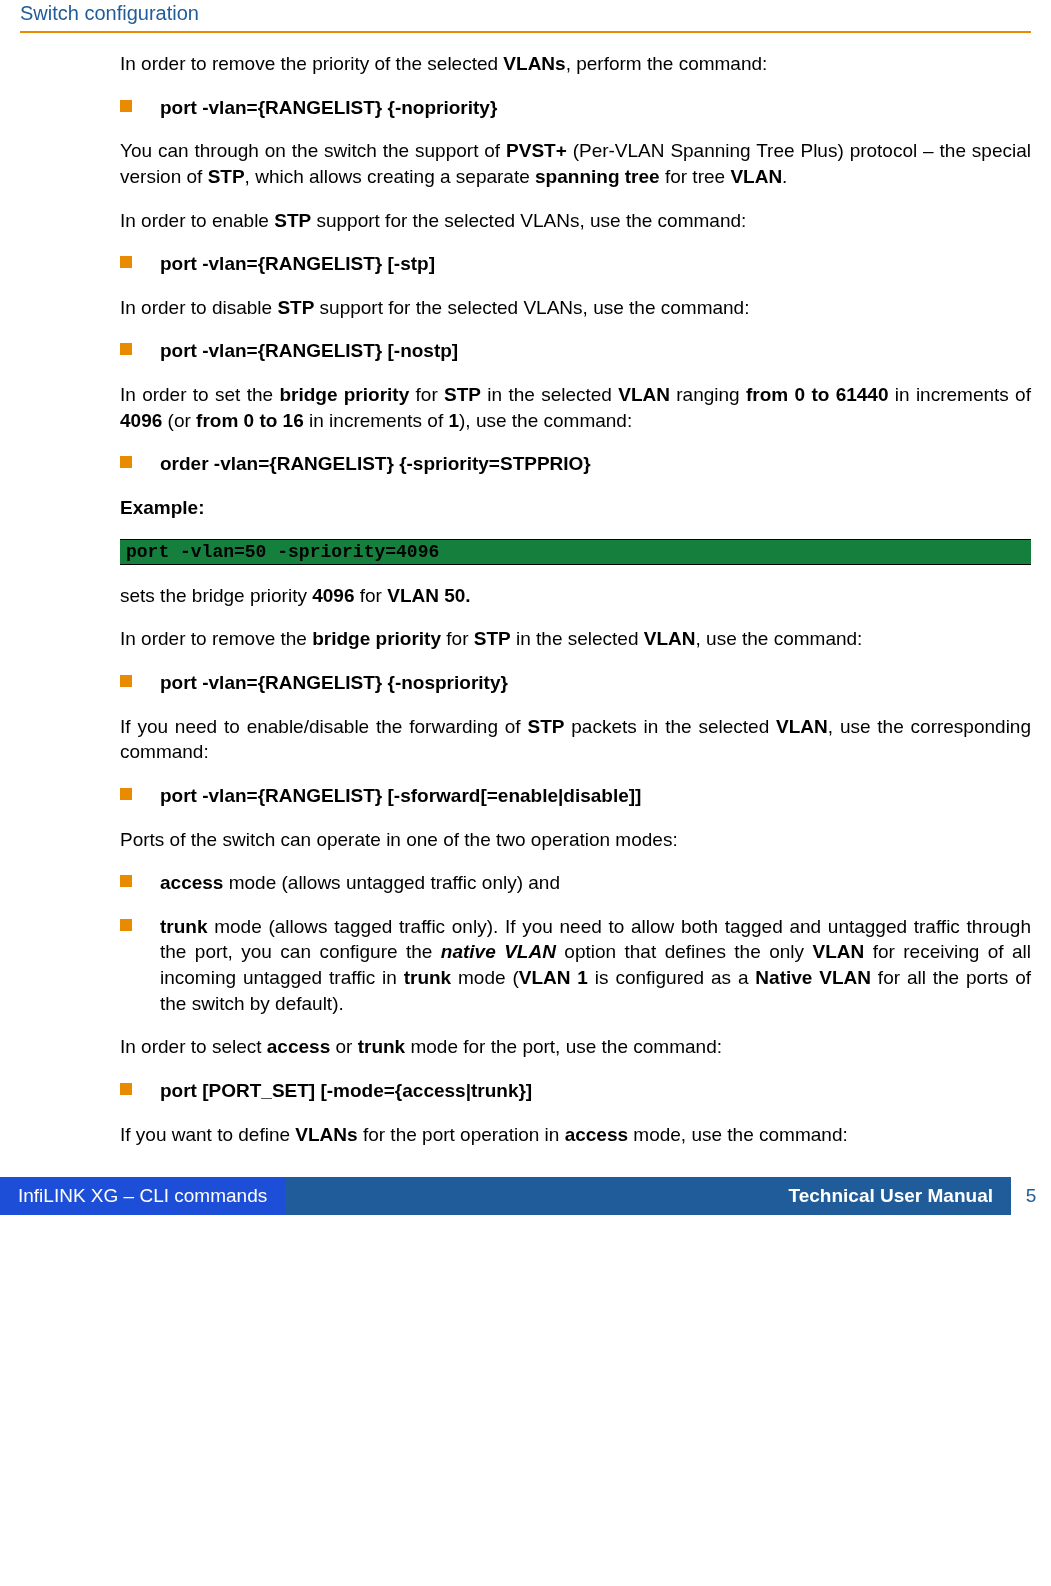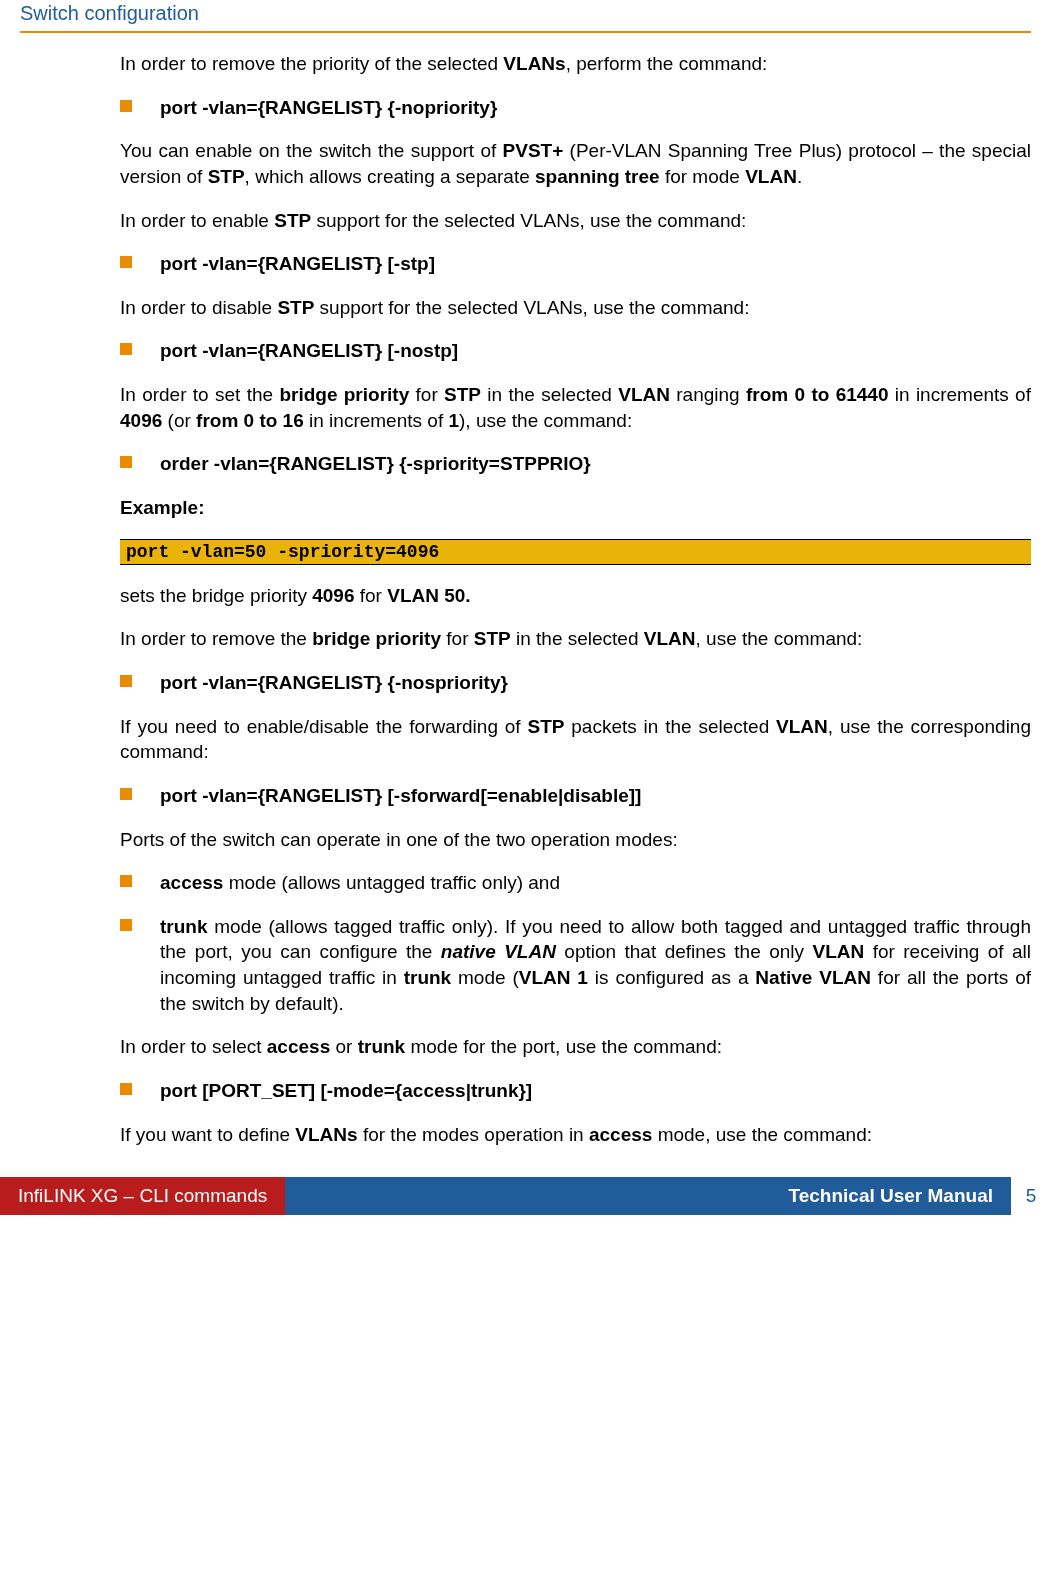--- a/index.html
+++ b/index.html
@@ -47,38 +47,38 @@
       margin-right: 28px;
     }
     .bullet-text {
       line-height: 1.35;
       text-align: justify;
     }
     .bullet-text.bold {
       font-weight: bold;
     }
     .code-box {
-      background: #eab308;
+      background: #15803d;
       border: 1px solid #000;
       border-left: none;
       border-right: none;
       padding: 2px 6px;
       font-family: "Courier New", monospace;
       font-weight: bold;
       font-size: 18px;
       margin: 0 0 18px 0;
     }
     .footer {
       display: flex;
       align-items: center;
       margin-top: 30px;
       height: 38px;
     }
     .footer-left {
-      background: #b91c1c;
+      background: #1d4ed8;
       color: #fff;
       padding: 8px 18px;
       font-size: 19px;
       height: 22px;
       display: flex;
       align-items: center;
       flex: 0 0 auto;
     }
     .footer-mid {
       background: #1F5C99;
@@ -116,21 +116,21 @@
 
   <div class="content">
 
     <p><span>In order to remove the priority of the selected </span><b>VLANs</b><span>, perform the command:</span></p>
 
     <div class="bullet-item">
       <div class="bullet-square"></div>
       <div class="bullet-text bold">port -vlan={RANGELIST} {-nopriority}</div>
     </div>
 
-    <p><span>You can enable on the switch the support of </span><b>PVST+</b><span> (Per-VLAN Spanning Tree Plus) protocol – the special version of </span><b>STP</b><span>, which allows creating a separate </span><b>spanning tree</b><span> for mode </span><b>VLAN</b><span>.</span></p>
+    <p><span>You can through on the switch the support of </span><b>PVST+</b><span> (Per-VLAN Spanning Tree Plus) protocol – the special version of </span><b>STP</b><span>, which allows creating a separate </span><b>spanning tree</b><span> for tree </span><b>VLAN</b><span>.</span></p>
 
     <p><span>In order to enable </span><b>STP</b><span> support for the selected VLANs, use the command:</span></p>
 
     <div class="bullet-item">
       <div class="bullet-square"></div>
       <div class="bullet-text bold">port -vlan={RANGELIST} [-stp]</div>
     </div>
 
     <p><span>In order to disable </span><b>STP</b><span> support for the selected VLANs, use the command:</span></p>
 
@@ -178,21 +178,21 @@
       <div class="bullet-text"><b>trunk</b><span> mode (allows tagged traffic only). If you need to allow both tagged and untagged traffic through the port, you can configure the </span><span class="bolditalic">native VLAN</span><span> option that defines the only </span><b>VLAN</b><span> for receiving of all incoming untagged traffic in </span><b>trunk</b><span> mode (</span><b>VLAN 1</b><span> is configured as a </span><b>Native VLAN</b><span> for all the ports of the switch by default).</span></div>
     </div>
 
     <p><span>In order to select </span><b>access</b><span> or </span><b>trunk</b><span> mode for the port, use the command:</span></p>
 
     <div class="bullet-item">
       <div class="bullet-square"></div>
       <div class="bullet-text bold">port [PORT_SET] [-mode={access|trunk}]</div>
     </div>
 
-    <p><span>If you want to define </span><b>VLANs</b><span> for the modes operation in </span><b>access</b><span> mode, use the command:</span></p>
+    <p><span>If you want to define </span><b>VLANs</b><span> for the port operation in </span><b>access</b><span> mode, use the command:</span></p>
 
   </div>
 
   <div class="footer">
     <div class="footer-left">InfiLINK XG – CLI commands</div>
     <div class="footer-mid">Technical User Manual</div>
     <div class="footer-page">5</div>
   </div>
 
 </div>

